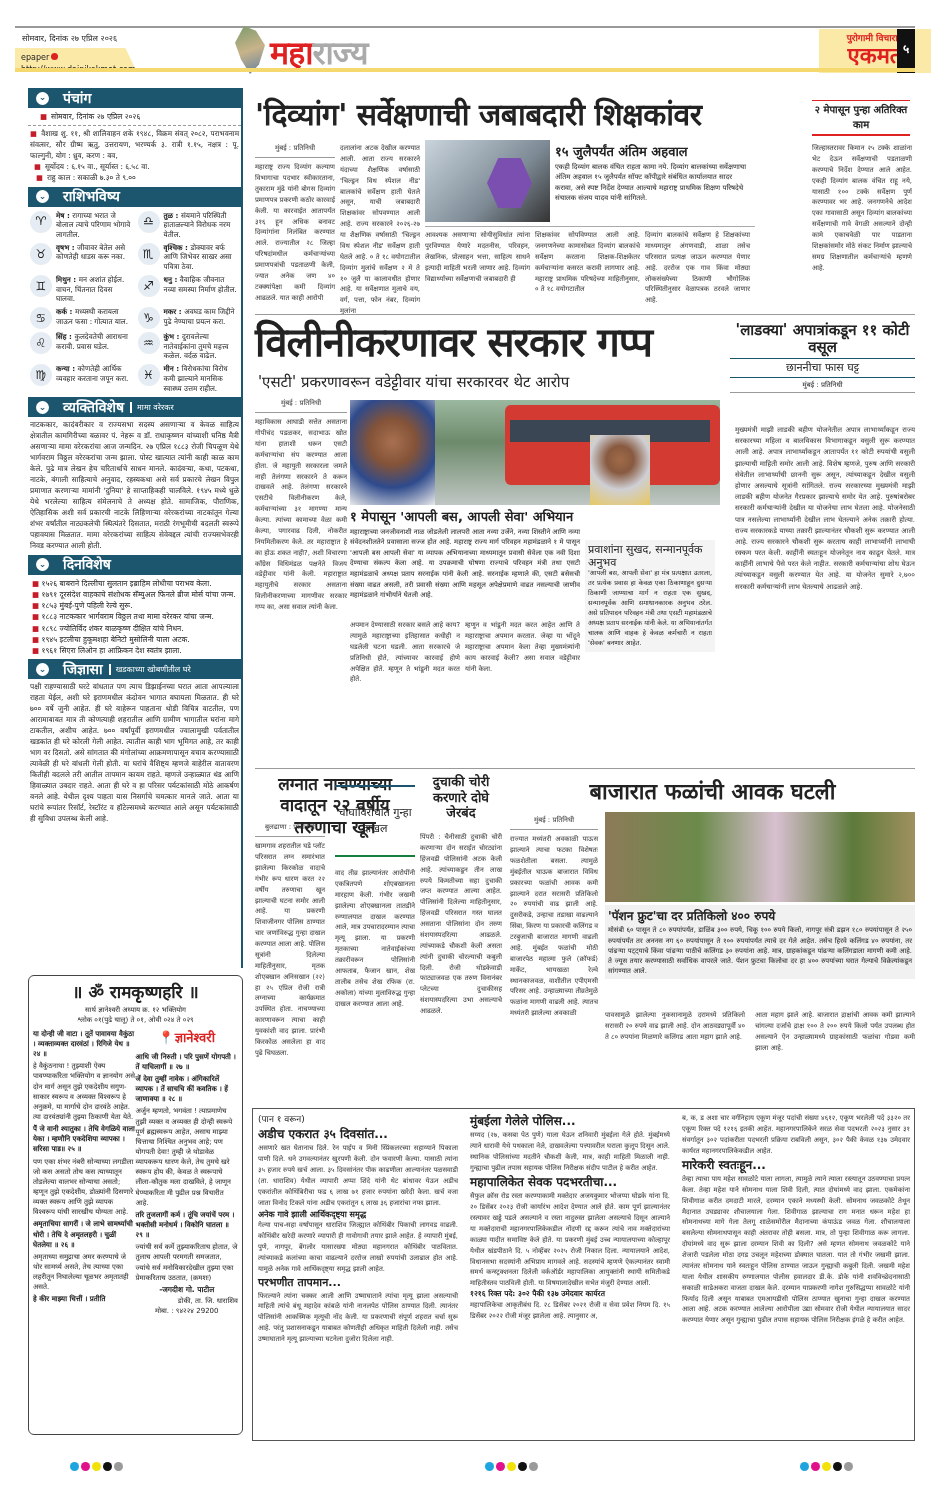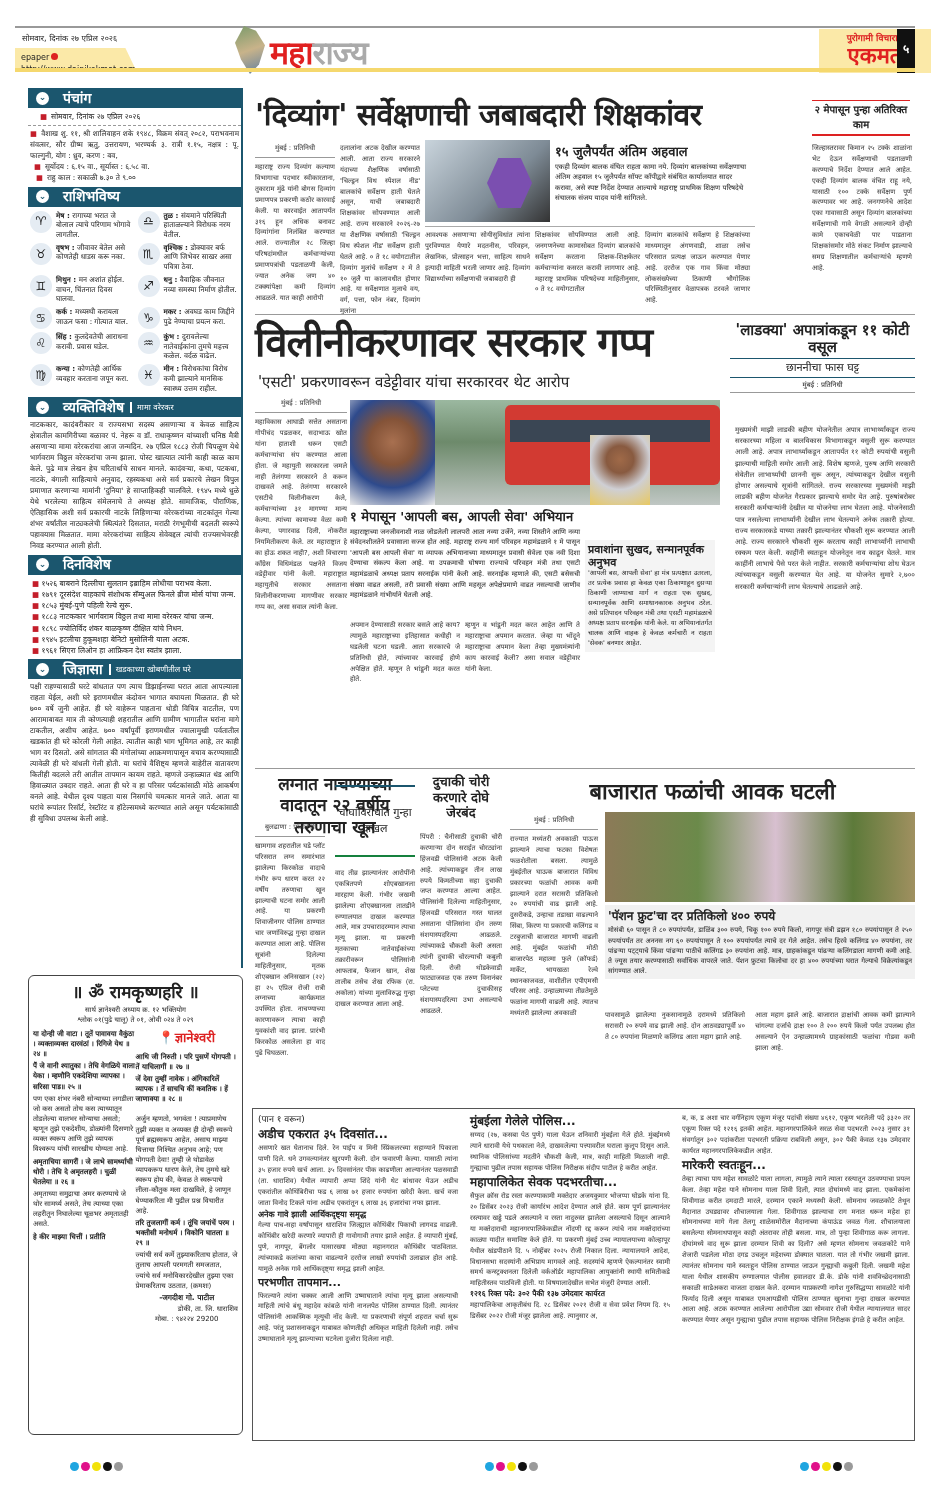--- a/index.html
+++ b/index.html
@@ -144,31 +144,32 @@
  <div class="txt" style="padding:3px 2px">पक्षी राहण्यासाठी घरटे बांधतात पण त्याच डिझाईनच्या घरात आता आपल्याला राहता येईल, अशी घरे इराणमधील कंदोवन भागात बघायला मिळतात. ही घरे ७०० वर्षे जुनी आहेत. ही घरे बाहेरून पाहताना थोडी विचित्र वाटतील, पण आरामाबाबत मात्र ती कोणत्याही शहरातील आणि ग्रामीण भागातील घरांना मागे टाकतील, अशीच आहेत. ७०० वर्षांपूर्वी इराणमधील ज्वालामुखी पर्वतातील खडकांत ही घरे कोरली गेली आहेत. त्यातील काही भाग भूमिगत आहे, तर काही भाग वर दिसतो. असे सांगतात की मंगोलांच्या आक्रमणापासून बचाव करण्यासाठी त्यावेळी ही घरे बांधली गेली होती. या घरांचे वैशिष्ट्य म्हणजे बाहेरील वातावरण कितीही बदलले तरी आतील तापमान कायम राहते. म्हणजे उन्हाळ्यात थंड आणि हिवाळ्यात उबदार राहते. आता ही घरे व हा परिसर पर्यटकांसाठी मोठे आकर्षण बनले आहे. येथील दृश्य पाहता यास निसर्गाचे चमत्कार मानले जाते. आता या घरांचे रूपांतर रिसॉर्ट, रेस्टॉरंट व हॉटेल्समध्ये करण्यात आले असून पर्यटकांसाठी ही सुविधा उपलब्ध केली आहे.</div>
 </div>
 
 <div class="abs box" style="left:28px;top:975px;width:215px;height:460px;padding:4px">
  <div style="text-align:center;font-size:17px;font-weight:bold">॥ ॐ रामकृष्णहरि ॥</div>
  <div style="text-align:center;font-size:7px">सार्थ ज्ञानेश्वरी अध्याय क्र. १२ भक्तियोग</div>
  <div style="text-align:center;font-size:7px;margin-bottom:4px">श्लोक ०१(पुढे चालू) ते ०१, ओवी ०२४ ते ०२९</div>
  <div style="display:flex;gap:0">
   <div id="dcol1" style="flex:1;font-size:7px;line-height:1.45">
         <div style="font-weight: bold; margin-bottom: 2px;">या दोन्ही जी वाटा । तूतें पावावया वैकुंठा । व्यक्ताव्यक्त दारवंठां । रिगिजे येथ ॥ २४ ॥</div>
+        <div style="font-weight: normal; margin-bottom: 2px;">हे वैकुंठनाथा ! तुझ्याशी ऐक्य पावण्याकरिता भक्तियोग व ज्ञानयोग असे दोन मार्ग असून तुझे एकदेशीय सगुण-साकार स्वरूप व अव्यक्त विश्वरूप हे अनुक्रमे, या मार्गाचे दोन दारवंठे आहेत. त्या दारवंठ्यांनी तुझ्या ठिकाणी येता येते.</div>
         <div style="font-weight: bold; margin-bottom: 2px;">पैं जे वानी श्यातुका । तेचि वेगळिये वाला येका । म्हणौनि एकदेशिया व्यापका । सरिसा पाड॥ २५ ॥</div>
         <div style="font-weight: normal; margin-bottom: 2px;">पण एका शंभर नंबरी सोन्याच्या लगडीला जो कस असतो तोच कस त्याच्यातून तोडलेल्या वालभर सोन्याचा असतो; म्हणून तुझे एकदेशीय, डोळ्यांनी दिसणारे व्यक्त स्वरूप आणि तुझे व्यापक विश्वरूप यांची सारखीच योग्यता आहे.</div>
         <div style="font-weight: bold; margin-bottom: 2px;">अमृताचिया सागरीं । जे लाभे सामर्थ्याची थोरी । तेचि दे अमृतलहरी । चुळीं घेतलेया ॥ २६ ॥</div>
         <div style="font-weight: normal; margin-bottom: 2px;">अमृताच्या समुद्राचा अमर करण्याचे जे थोर सामर्थ्य असते, तेच त्याच्या एका लहरीतून निघालेल्या चूळभर अमृतातही असते.</div>
         <div style="font-weight: bold; margin-bottom: 2px;">हे कीर माझ्या चित्तीं । प्रतीति</div>
       </div>
   <div style="flex:1">
    <div style="text-align:center;color:#d22;font-weight:bold;font-size:13px;margin-bottom:4px"><span>📍</span><span>ज्ञानेश्वरी</span></div>
    <div id="dcol2" style="font-size:7px;line-height:1.45">
           <div style="font-weight: bold; margin-bottom: 2px;">आथि जी निरुती । परि पुसणें योगपती । तें याचिलागीं ॥ २७ ॥</div>
-          <div style="font-weight: bold; margin-bottom: 10px;">जें देवा तुम्हीं नावेक । अंगिकारिलें व्यापक । तें साचचि कीं कवतिक । हें जाणावया ॥ २८ ॥</div>
+          <div style="font-weight: bold; margin-bottom: 2px;">जें देवा तुम्हीं नावेक । अंगिकारिलें व्यापक । तें साचचि कीं कवतिक । हें जाणावया ॥ २८ ॥</div>
           <div style="font-weight: normal; margin-bottom: 2px;">अर्जुन म्हणतो, भगवंता ! त्याप्रमाणेच तुझी व्यक्त व अव्यक्त ही दोन्ही स्वरूपे पूर्ण ब्रह्मस्वरूप आहेत, असाच माझ्या चित्ताचा निश्चित अनुभव आहे; पण योगपती देवा! तुम्ही जे थोडावेळ व्यापकरूप धारण केले, तेच तुमचे खरे स्वरूप होय की, केवळ ते स्वरूपाचे लीला-कौतुक मला दाखविले, हे जाणून घेण्याकरिता मी पुढील प्रश्न विचारीत आहे.</div>
           <div style="font-weight: bold; margin-bottom: 2px;">तरि तुजलागीं कर्म । तूंचि जयांचें परम । भक्तीसी मनोधर्म । विकोनि घातला ॥ २९ ॥</div>
           <div style="font-weight: normal; margin-bottom: 2px;">ज्यांची सर्व कर्मे तुझ्याकरिताच होतात, जे तुलाच आपली परमगती समजतात, ज्यांचे सर्व मनोविकारदेखील तुझ्या एका प्रेमाकरिताच उठतात, (क्रमशः)</div>
         </div>
    <div style="font-weight:bold;font-size:7.5px;text-align:center;margin-top:2px">-जगदीश गो. पाटील</div>
    <div style="font-size:7px;text-align:right">डोकी, ता. जि. धाराशिव</div>
    <div style="font-size:7px;text-align:center">मोबा. : ९४२२४ 29200</div>
   </div>
  </div>
 </div>
@@ -204,21 +205,21 @@
  <div style="position:absolute;left:0;top:0;width:85px;height:105px;background:radial-gradient(circle at 50% 40%,#a87050 0,#845338 30%,#2e4a8c 60%,#eaeaea 100%)"></div>
  <div style="position:absolute;left:155px;top:5px;width:215px;height:80px;background:#d23a32;border-radius:6px"></div>
  <div style="position:absolute;left:160px;top:20px;width:200px;height:22px;background:#3a4654"></div>
  <div style="position:absolute;left:240px;top:35px;width:60px;height:70px;background:radial-gradient(circle at 50% 35%,#a06a48 0,#885a40 25%,#cfcfd4 55%,#e8c860 100%)"></div>
 </div>
 <div class="abs" style="left:350px;top:508px;width:230px">
  <div style="font-size:13px;font-weight:bold">१ मेपासून 'आपली बस, आपली सेवा' अभियान</div>
  <div style="font-size:6.8px;line-height:1.55;text-align:justify">महाराष्ट्राच्या जनजीवनाशी नाळ जोडलेली लालपरी आता नव्या उर्जेने, नव्या शिस्तीने आणि नव्या संवेदनशीलतेने प्रवासाला सज्ज होत आहे. महाराष्ट्र राज्य मार्ग परिवहन महामंडळाने १ मे पासून 'आपली बस आपली सेवा' या व्यापक अभियानाच्या माध्यमातून प्रवासी सेवेला एक नवी दिशा देण्याचा संकल्प केला आहे. या उपक्रमाची घोषणा राज्याचे परिवहन मंत्री तथा एसटी महामंडळाचे अध्यक्ष प्रताप सरनाईक यांनी केली आहे. सरनाईक म्हणाले की, एसटी बसेसची संख्या वाढत असली, तरी प्रवासी संख्या आणि महसूल अपेक्षेप्रमाणे वाढत नसल्याची जाणीव महामंडळाने गांभीर्याने घेतली आहे.</div>
 </div>
 <div class="abs" style="left:585px;top:540px;width:130px;background:#f4f4f4;padding:3px">
- <div style="font-size:11px;font-weight:bold;line-height:1.2">प्रवाशांना सुखद, सन्मानपूर्वक अनुभव</div>
+ <div style="font-size:11px;font-weight:normal;line-height:1.2">प्रवाशांना सुखद, सन्मानपूर्वक अनुभव</div>
  <div style="font-size:6.6px;line-height:1.5;text-align:justify">'आपली बस, आपली सेवा' हा मंत्र प्रत्यक्षात उतरला, तर प्रत्येक प्रवास हा केवळ एका ठिकाणाहून दुसऱ्या ठिकाणी जाण्याचा मार्ग न राहता एक सुखद, सन्मानपूर्वक आणि समाधानकारक अनुभव ठरेल. असे प्रतिपादन परिवहन मंत्री तथा एसटी महामंडळाचे अध्यक्ष प्रताप सरनाईक यांनी केले. या अभियानांतर्गत चालक आणि वाहक हे केवळ कर्मचारी न राहता 'सेवक' बनणार आहेत.</div>
 </div>
 <div class="col" style="left:350px;top:620px;width:110px">अपमान देण्यासाठी सरकार बसले आहे काय? त्यामुळे महाराष्ट्राच्या इतिहासात कधीही न घडलेली घटना घडली. आता सरकारचे जे प्रतिनिधी होते, त्यांच्यावर कारवाई होणे अपेक्षित होते. म्हणून ते भांडूनी मदत करत होते.</div>
 <div class="col" style="left:465px;top:620px;width:115px">म्हणून व भांडूनी मदत करत आहेत आणि ते महाराष्ट्राचा अपमान करतात. जेव्हा या भोंदूने महाराष्ट्राचा अपमान केला तेव्हा मुख्यमंत्र्यांनी काय कारवाई केली? असा सवाल वडेट्टीवार यांनी केला.</div>
 
 <div class="abs" style="left:730px;top:322px;width:185px;text-align:center">
  <div style="font-size:15px;font-weight:bold;line-height:1.1">'लाडक्या' अपात्रांकडून ११ कोटी वसूल</div>
  <div style="border-top:1px solid #1b566e;border-bottom:1px solid #1b566e;margin-top:3px;font-size:11px;padding:1px 0">छाननीचा फास घट्ट</div>
  <div style="font-size:7px;border-bottom:1px solid #999;padding:2px 0">मुंबई : प्रतिनिधी</div>
 </div>

